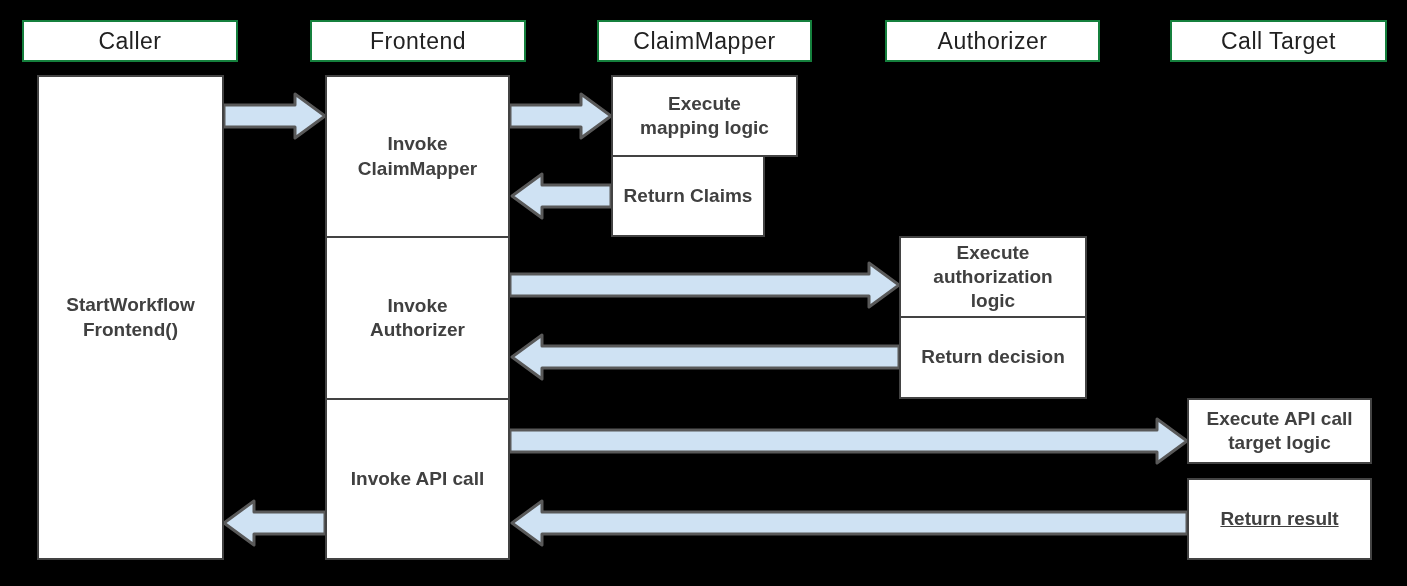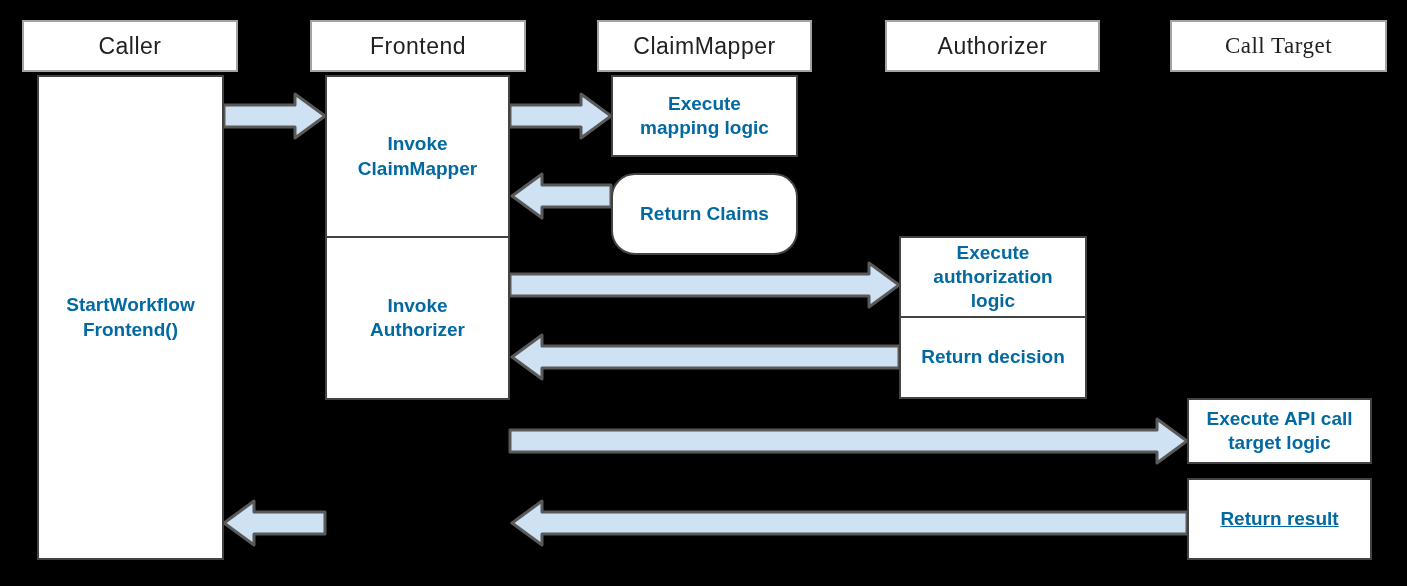--- a/index.html
+++ b/index.html
@@ -18,24 +18,24 @@
   }
   .arrow {
     fill: #cfe2f3;
     stroke: #595959;
     stroke-width: 3;
     stroke-linejoin: round;
   }
   .hdr {
     position: absolute;
     box-sizing: border-box;
-    height: 52px;
+    height: 42px;
     top: 20px;
     background: #ffffff;
-    border: 2px solid #a3a3a3;
+    border: 2px solid #15803d;
     display: flex;
     align-items: center;
     justify-content: center;
     font-size: 23px;
     font-weight: 400;
     letter-spacing: 0.5px;
     color: #212121;
     z-index: 2;
   }
   .bodybox {
@@ -43,38 +43,38 @@
     box-sizing: border-box;
     background: #ffffff;
     border: 2px solid #434343;
     display: flex;
     align-items: center;
     justify-content: center;
     text-align: center;
     font-size: 19px;
     font-weight: 700;
     line-height: 1.28;
-    color: #0369a1;
+    color: #404040;
     white-space: pre-line;
     z-index: 2;
     padding: 2px 6px;
   }
   
   #hdr-caller      { left: 22px;   width: 216px; }
   #hdr-frontend    { left: 310px;  width: 216px; text-align: right; }
   #hdr-claimmapper { left: 597px;  width: 215px; }
   #hdr-authorizer  { left: 885px;  width: 215px; }
-  #hdr-calltarget  { left: 1170px; width: 217px; font-family: Liberation Serif, serif; }
+  #hdr-calltarget  { left: 1170px; width: 217px; }
   
   #box-caller { left: 37px;   top: 75px;  width: 187px; height: 485px; }
   #box-fe-1   { left: 325px;  top: 75px;  width: 185px; height: 163px; }
   #box-fe-2   { left: 325px;  top: 236px; width: 185px; height: 164px; }
   #box-fe-3   { left: 325px;  top: 398px; width: 185px; height: 162px; }
   #box-cm-1   { left: 611px;  top: 75px;  width: 187px; height: 82px;  }
-  #box-cm-2   { left: 611px;  top: 173px; width: 187px; height: 82px; border-radius: 24px;  }
+  #box-cm-2   { left: 611px;  top: 155px; width: 154px; height: 82px;  }
   #box-au-1   { left: 899px;  top: 236px; width: 188px; height: 82px;  }
   #box-au-2   { left: 899px;  top: 316px; width: 188px; height: 83px;  }
   #box-ct-1   { left: 1187px; top: 398px; width: 185px; height: 66px;  }
   #box-ct-2   { left: 1187px; top: 478px; width: 185px; height: 82px; text-decoration: underline;  }
 </style>
 </head>
 <body>
 
 <div class="canvas">
 
@@ -95,20 +95,21 @@
   <div class="hdr" id="hdr-authorizer">Authorizer</div>
   <div class="hdr" id="hdr-calltarget">Call Target</div>
 
   <div class="bodybox" id="box-caller">StartWorkflow
 Frontend()</div>
 
   <div class="bodybox" id="box-fe-1">Invoke
 ClaimMapper</div>
   <div class="bodybox" id="box-fe-2">Invoke
 Authorizer</div>
+  <div class="bodybox" id="box-fe-3">Invoke API call</div>
 
   <div class="bodybox" id="box-cm-1">Execute
 mapping logic</div>
   <div class="bodybox" id="box-cm-2">Return Claims</div>
 
   <div class="bodybox" id="box-au-1">Execute
 authorization
 logic</div>
   <div class="bodybox" id="box-au-2">Return decision</div>
 

